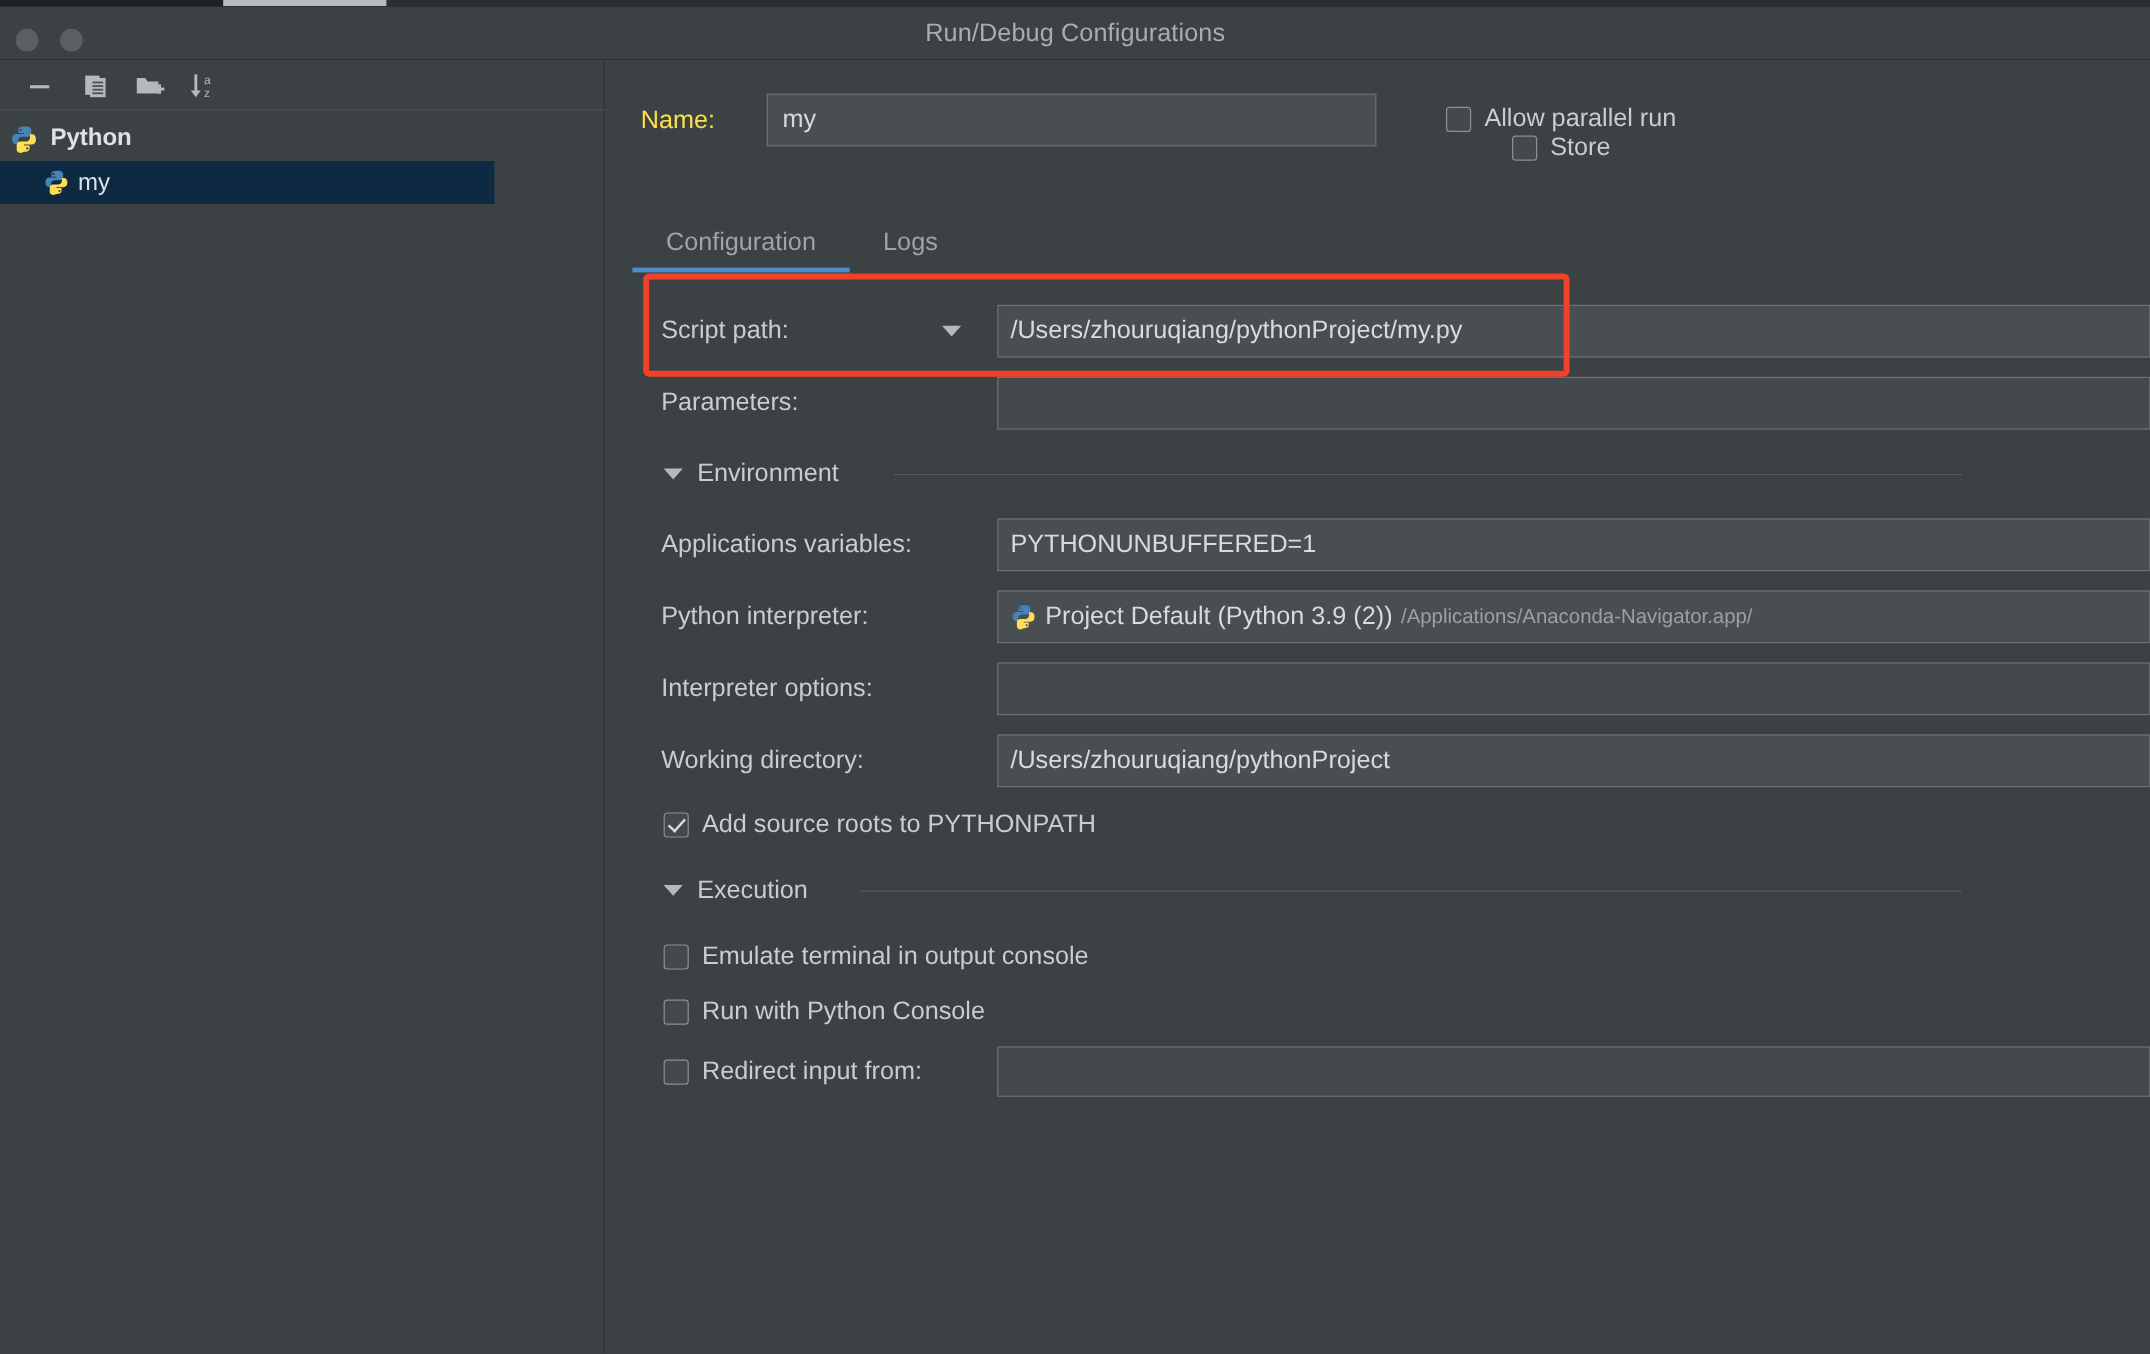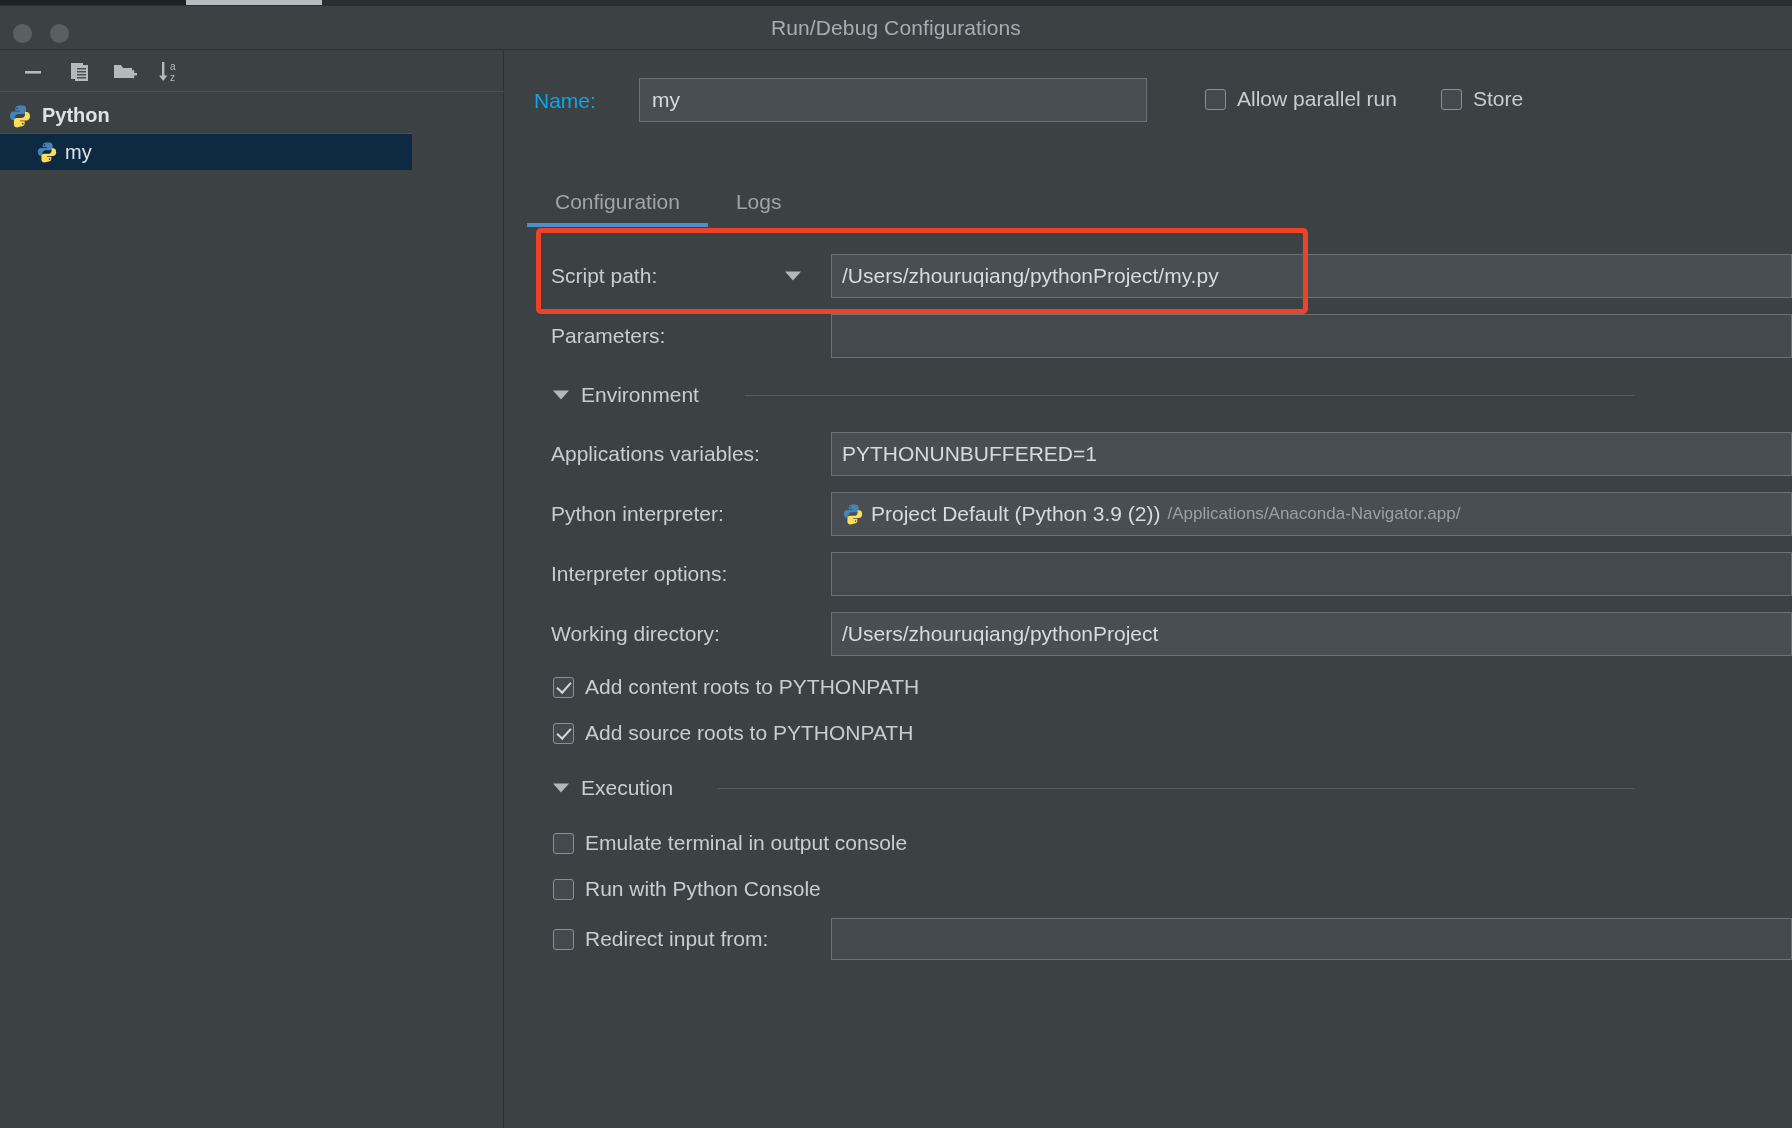--- a/index.html
+++ b/index.html
@@ -111,37 +111,37 @@
   .main {
     position: absolute; top: 50px; left: 505px; width: 1287px; height: 1078px;
     background: #3c4244;
   }
 
   .name-row {
     position: absolute; top: 28px; left: 0; width: 1287px; height: 50px;
   }
   .name-label {
     position: absolute; left: 29px; top: 11px;
-    color: #0ea5e9; font-size: 21px;
+    color: #fde047; font-size: 21px;
   }
   .name-input {
     position: absolute; left: 134px; top: 0px;
     width: 508px; height: 44px;
     background: #484e51;
     border: 1px solid #6b7174;
     color: #d7dbdd;
     font-size: 21px;
     padding: 0 12px;
     font-family: "Liberation Sans", sans-serif;
     outline: none;
   }
 
   .cb-row-top {
     position: absolute; top: 37px; left: 700px;
-    display: flex; align-items: center;
+    display: flex; align-items: center; flex-direction: column;
   }
   .cbx {
     width: 21px; height: 21px;
     border: 1px solid #8a9094;
     border-radius: 3px;
     background: #43494c;
     display: inline-block;
     position: relative;
     flex: 0 0 auto;
   }
@@ -432,24 +432,20 @@
         </div>
       </div>
 
       <div class="f-row">
         <span class="f-label">Working directory:</span>
         <div class="f-field">
           <span>/Users/zhouruqiang/pythonProject</span>
         </div>
       </div>
 
-      <div class="chk-row">
-        <span class="cbx checked"></span>
-        <span class="cb-label">Add content roots to PYTHONPATH</span>
-      </div>
 
       <div class="chk-row">
         <span class="cbx checked"></span>
         <span class="cb-label">Add source roots to PYTHONPATH</span>
       </div>
 
       <div class="section" style="height:64px;">
         <span class="sec-caret"></span>
         <span class="sec-title">Execution</span>
         <span class="sec-line" style="left:212px;"></span>

